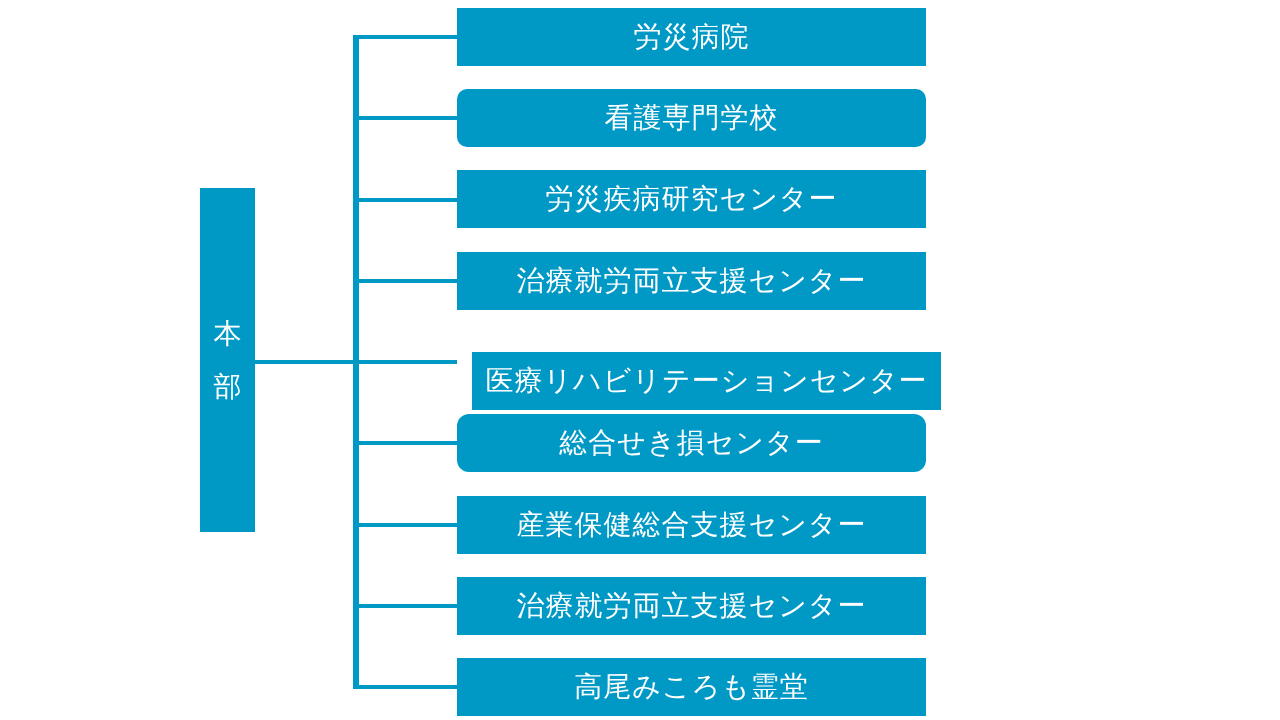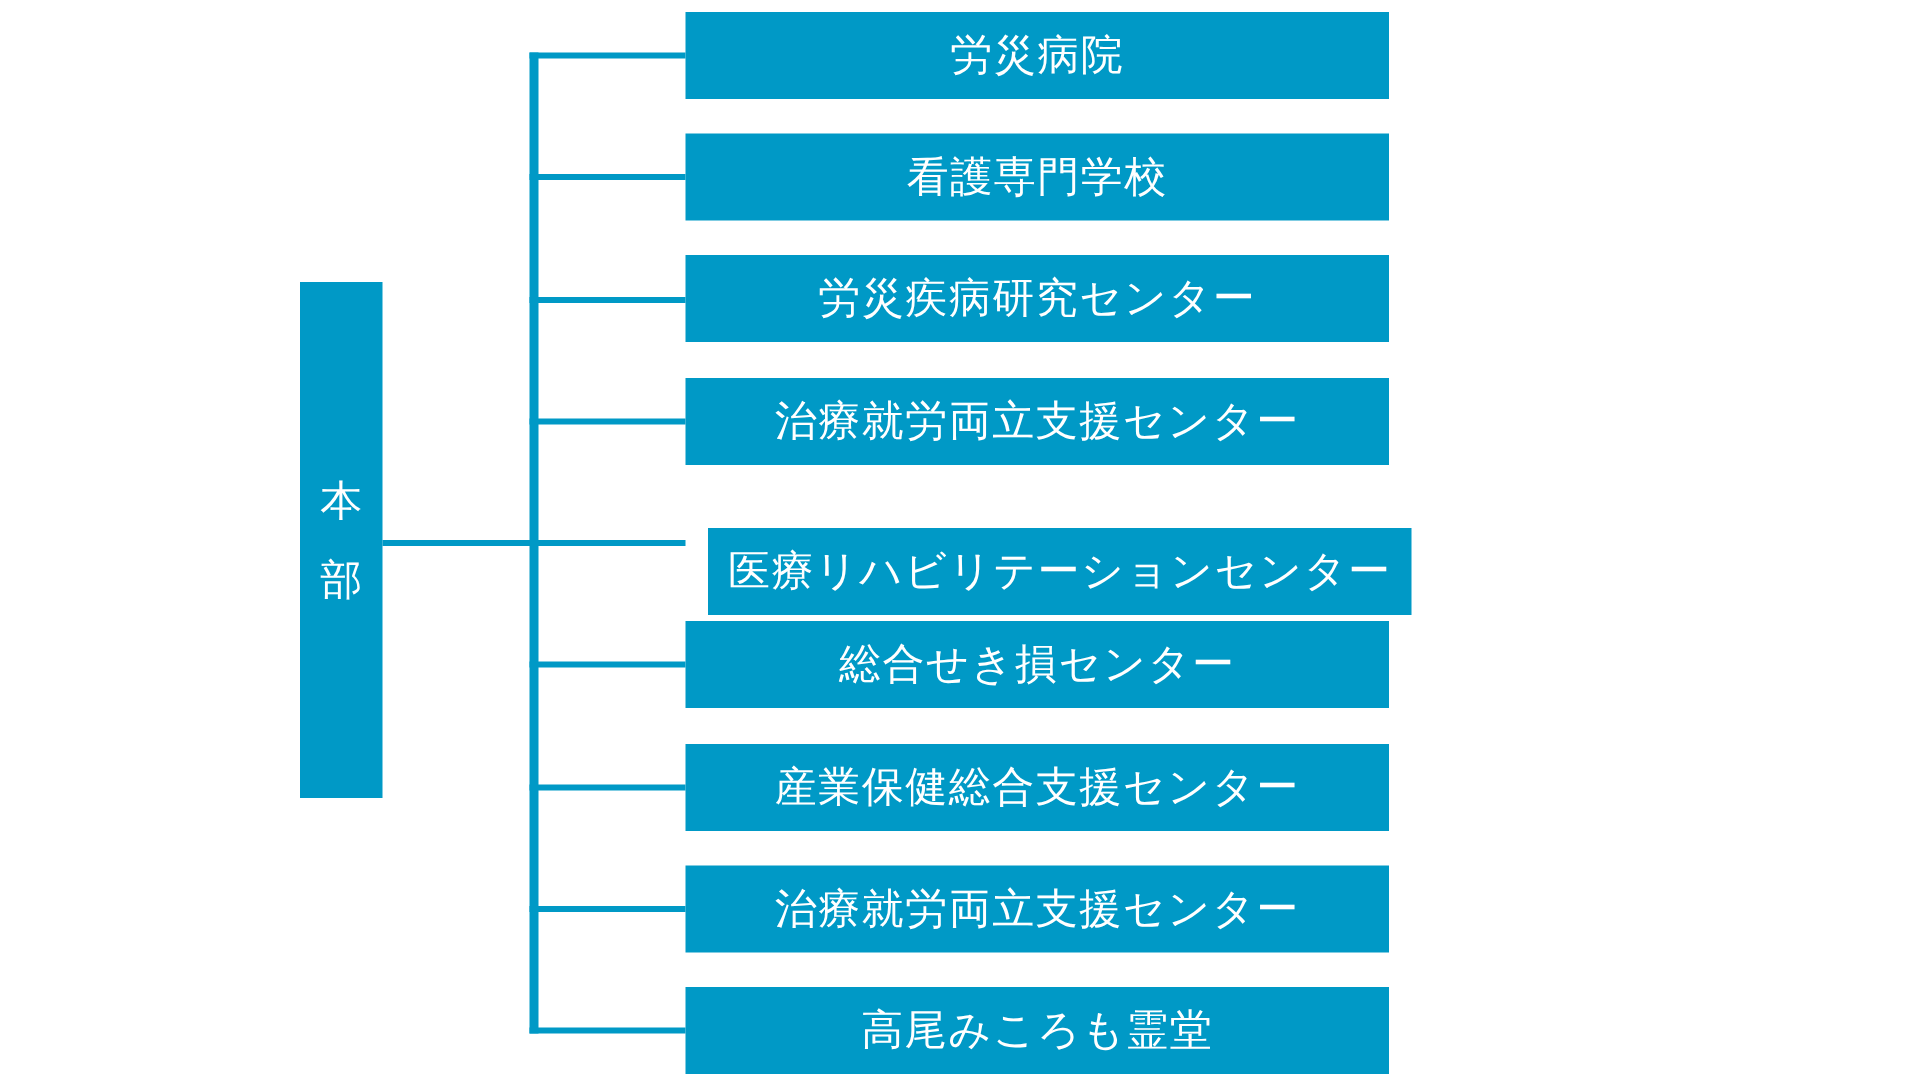--- a/index.html
+++ b/index.html
@@ -52,25 +52,25 @@
     background: var(--accent);
   }
   .v-line {
     position: absolute;
     width: 6px;
     background: var(--accent);
   }
 
   
   .row-0 { top: 8px; }   .line-0 { top: 35px; }
-  .row-1 { top: 89px; }  .line-1 { top: 116px; }
+  .row-1 { top: 89px; border-radius: 10px; }  .line-1 { top: 116px; }
   .row-2 { top: 170px; } .line-2 { top: 198px; }
   .row-3 { top: 252px; } .line-3 { top: 279px; }
   .row-4 { top: 352px; margin-left: 15px; } .line-4 { top: 360px; }
-  .row-5 { top: 414px; } .line-5 { top: 441px; }
+  .row-5 { top: 414px; border-radius: 12px; } .line-5 { top: 441px; }
   .row-6 { top: 496px; } .line-6 { top: 523px; }
   .row-7 { top: 577px; } .line-7 { top: 604px; }
   .row-8 { top: 658px; } .line-8 { top: 685px; }
 
   .branch-line { left: 353px; width: 104px; }
   .root-connector { left: 255px; width: 104px; top: 360px; }
   .spine { left: 353px; top: 35px; height: 654px; }
 </style>
 </head>
 <body>

